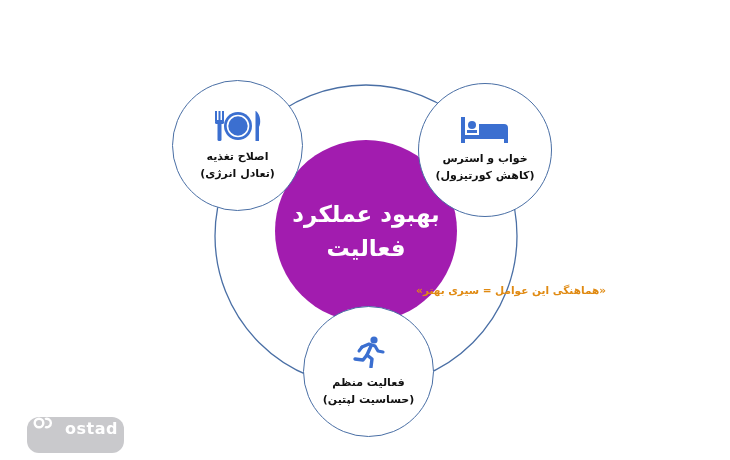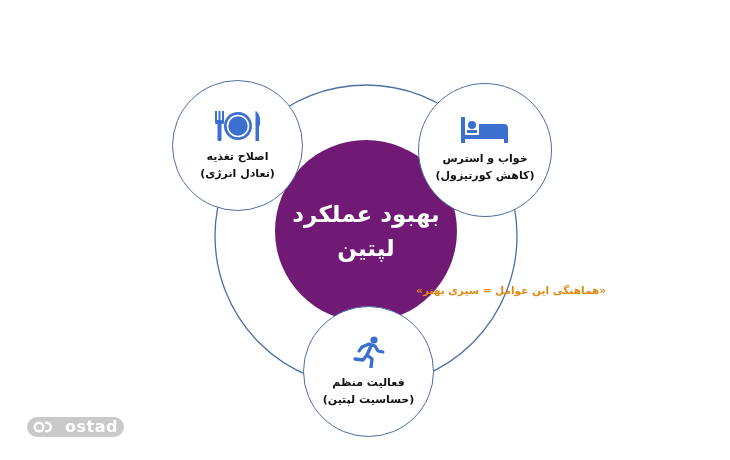--- a/index.html
+++ b/index.html
@@ -30,21 +30,21 @@
       align-items: center;
       justify-content: center;
       text-align: center;
       box-sizing: border-box;
     }
     .node.satellite {
       background: #ffffff;
       border: 1.3px solid #4a6fa5;
     }
     .node.center {
-      background: #701a75;
+      background: #a21caf;
       color: #ffffff;
     }
     .center-title {
       font-family: "DejaVu Sans", sans-serif;
       font-weight: bold;
       font-size: 23px;
       line-height: 34px;
       direction: rtl;
       color: #ffffff;
     }
@@ -79,25 +79,25 @@
       font-size: 10.5px;
       color: #e08a12;
       direction: rtl;
       white-space: nowrap;
     }
     .logo {
       position: absolute;
       left: 27px;
       top: 417px;
       width: 97px;
-      height: 20px;
+      height: 36px;
       border-radius: 12px;
       background: #c9c9cc;
       display: flex;
-      align-items: center;
+      align-items: flex-start;
       justify-content: center;
       gap: 12px;
     }
     .logo-text {
       font-family: "DejaVu Sans", sans-serif;
       font-weight: bold;
       font-size: 16px;
       color: #ffffff;
       letter-spacing: 0.5px;
       line-height: 24px;
@@ -107,21 +107,21 @@
 <body>
 
 <div class="stage">
 
   <svg class="lines" viewBox="0 0 730 460">
     <circle cx="366" cy="236" r="151" fill="none" stroke="#4a6fa5" stroke-width="1.3"></circle>
   </svg>
 
   <div class="node center" style="left:275px; top:140px; width:182px; height:182px;">
     <div class="center-title">بهبود عملکرد</div>
-    <div class="center-title">لپتین</div>
+    <div class="center-title">فعالیت</div>
   </div>
 
   <div class="node satellite" style="left:172px; top:80px; width:131px; height:131px;">
     <svg class="icon" width="52" height="32" viewBox="0 0 52 32">
 
       <rect x="3" y="1" width="2" height="10" fill="#3b6fd0"></rect>
       <rect x="6.5" y="1" width="2" height="10" fill="#3b6fd0"></rect>
       <rect x="10" y="1" width="2" height="10" fill="#3b6fd0"></rect>
       <rect x="3" y="10" width="9" height="4" rx="1.5" fill="#3b6fd0"></rect>
       <rect x="5.5" y="13" width="4" height="18" rx="1.5" fill="#3b6fd0"></rect>

